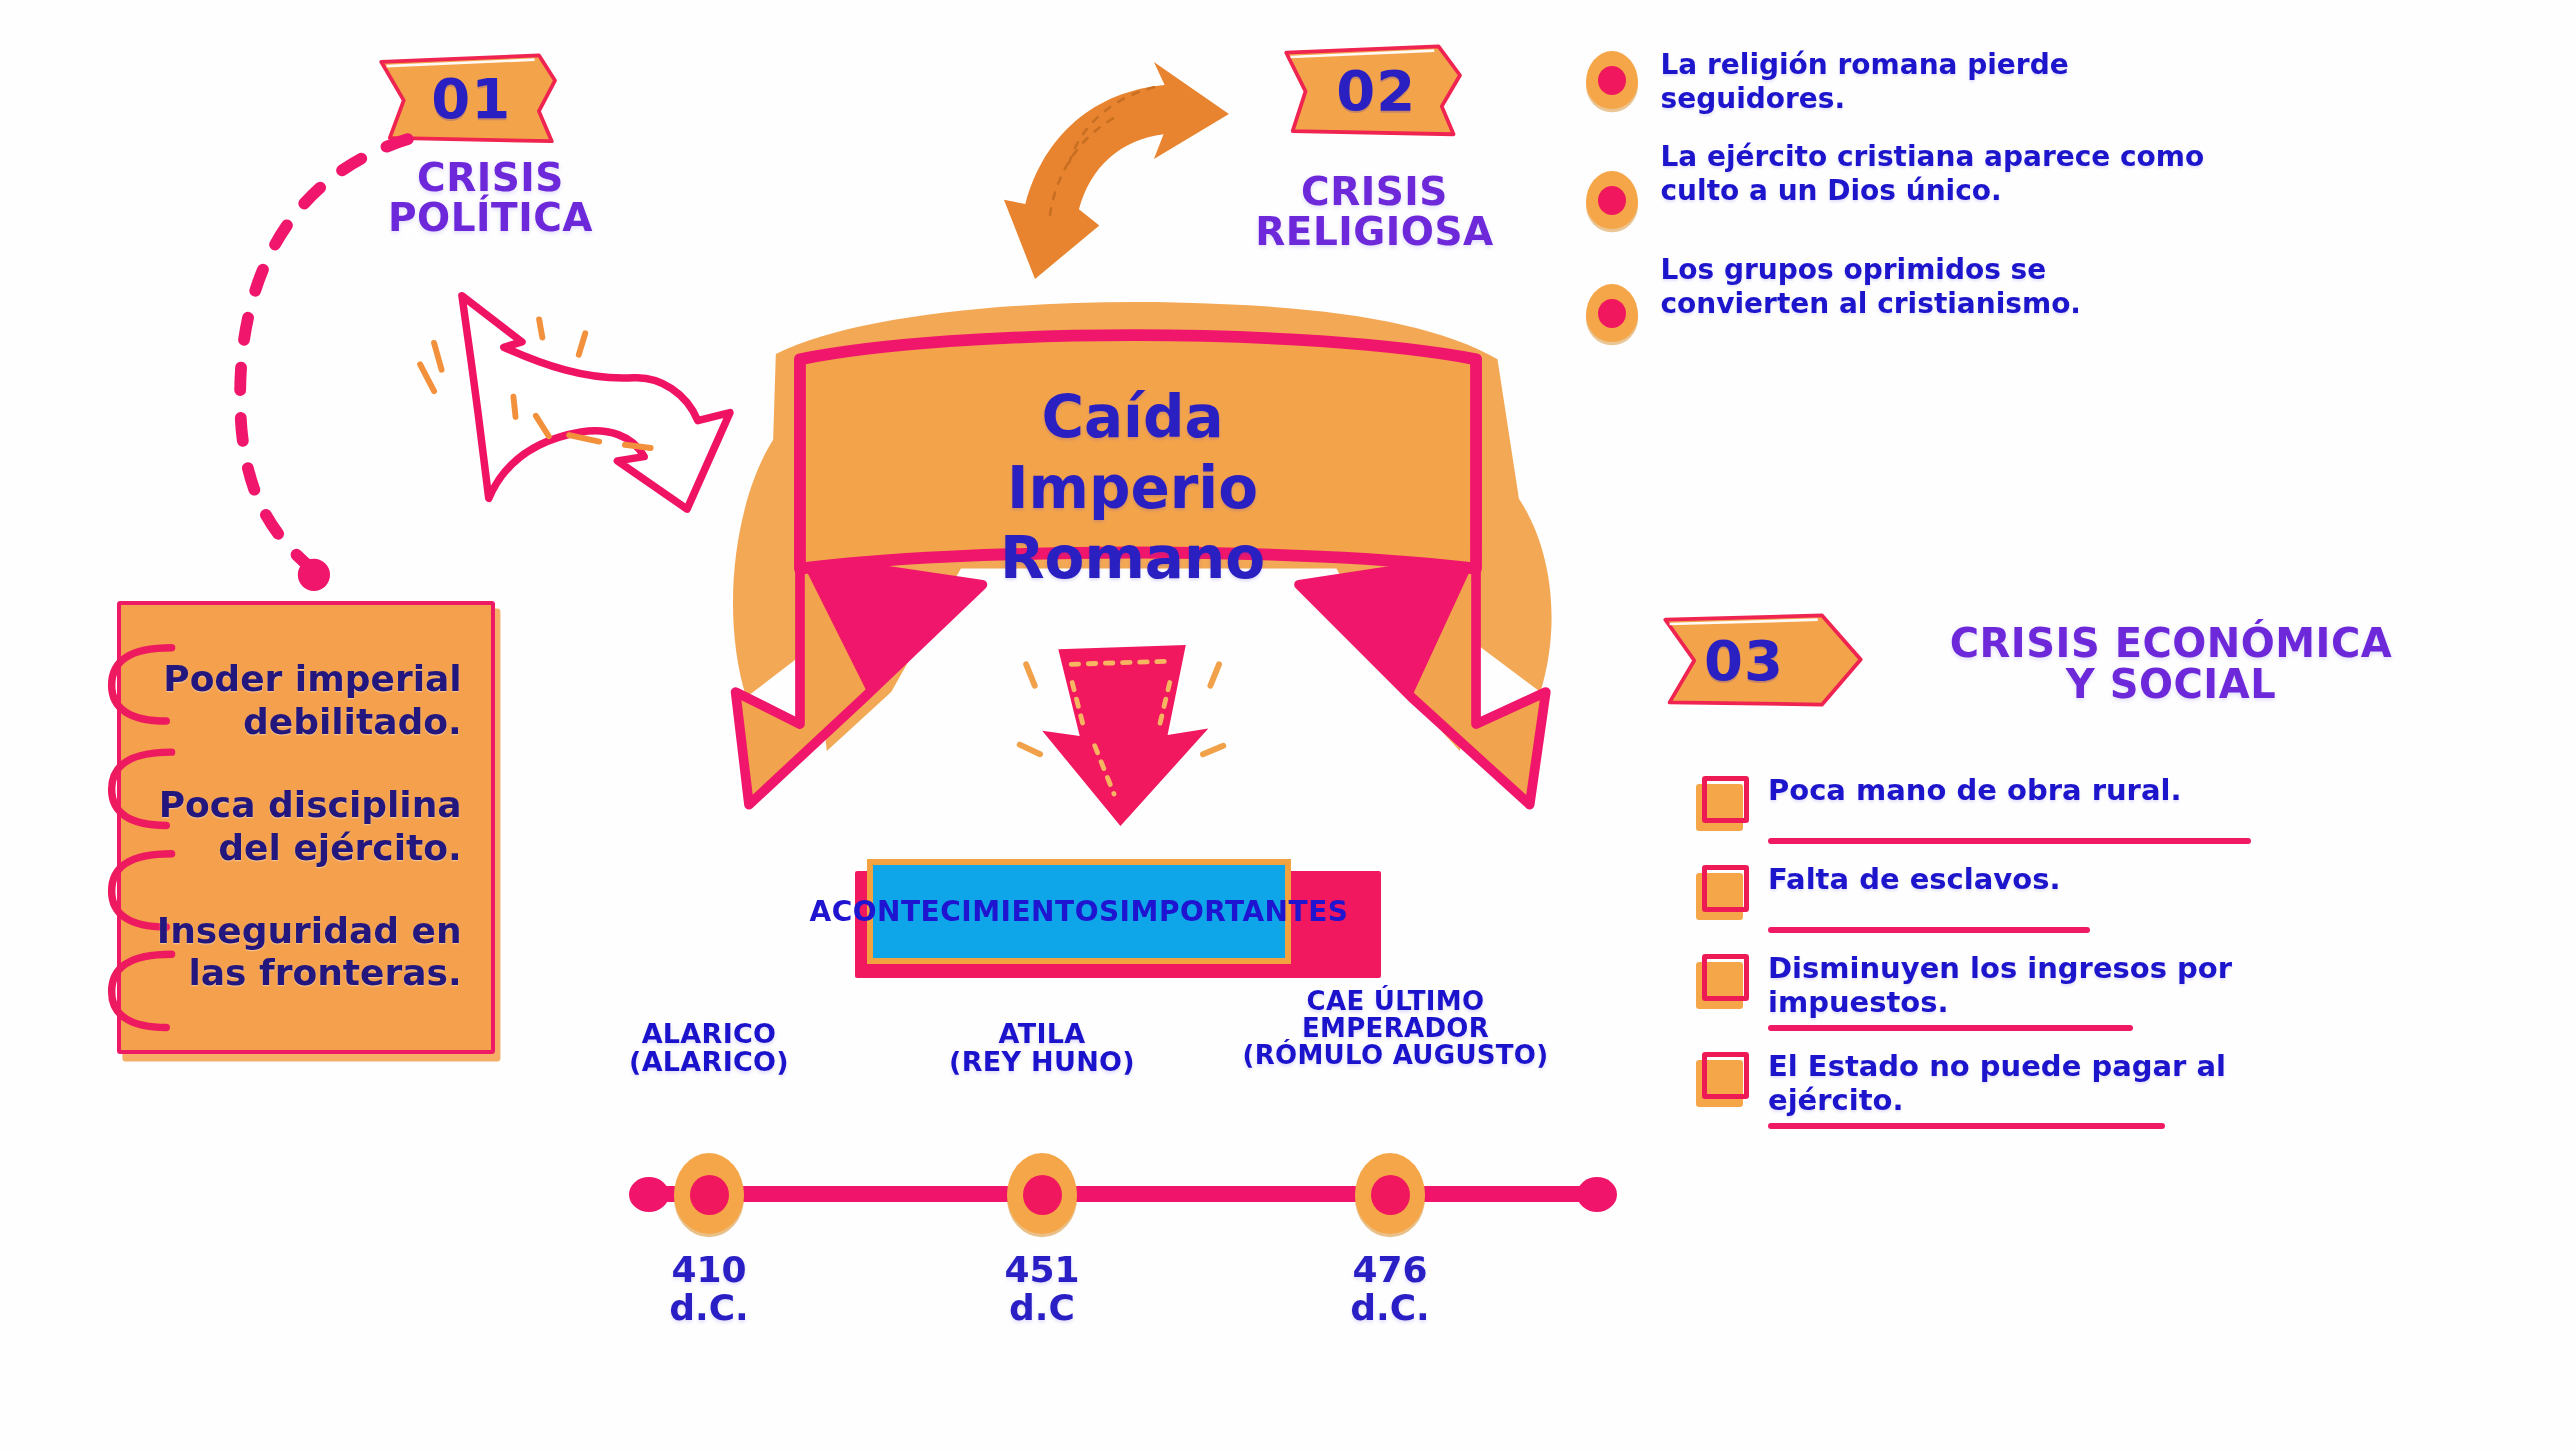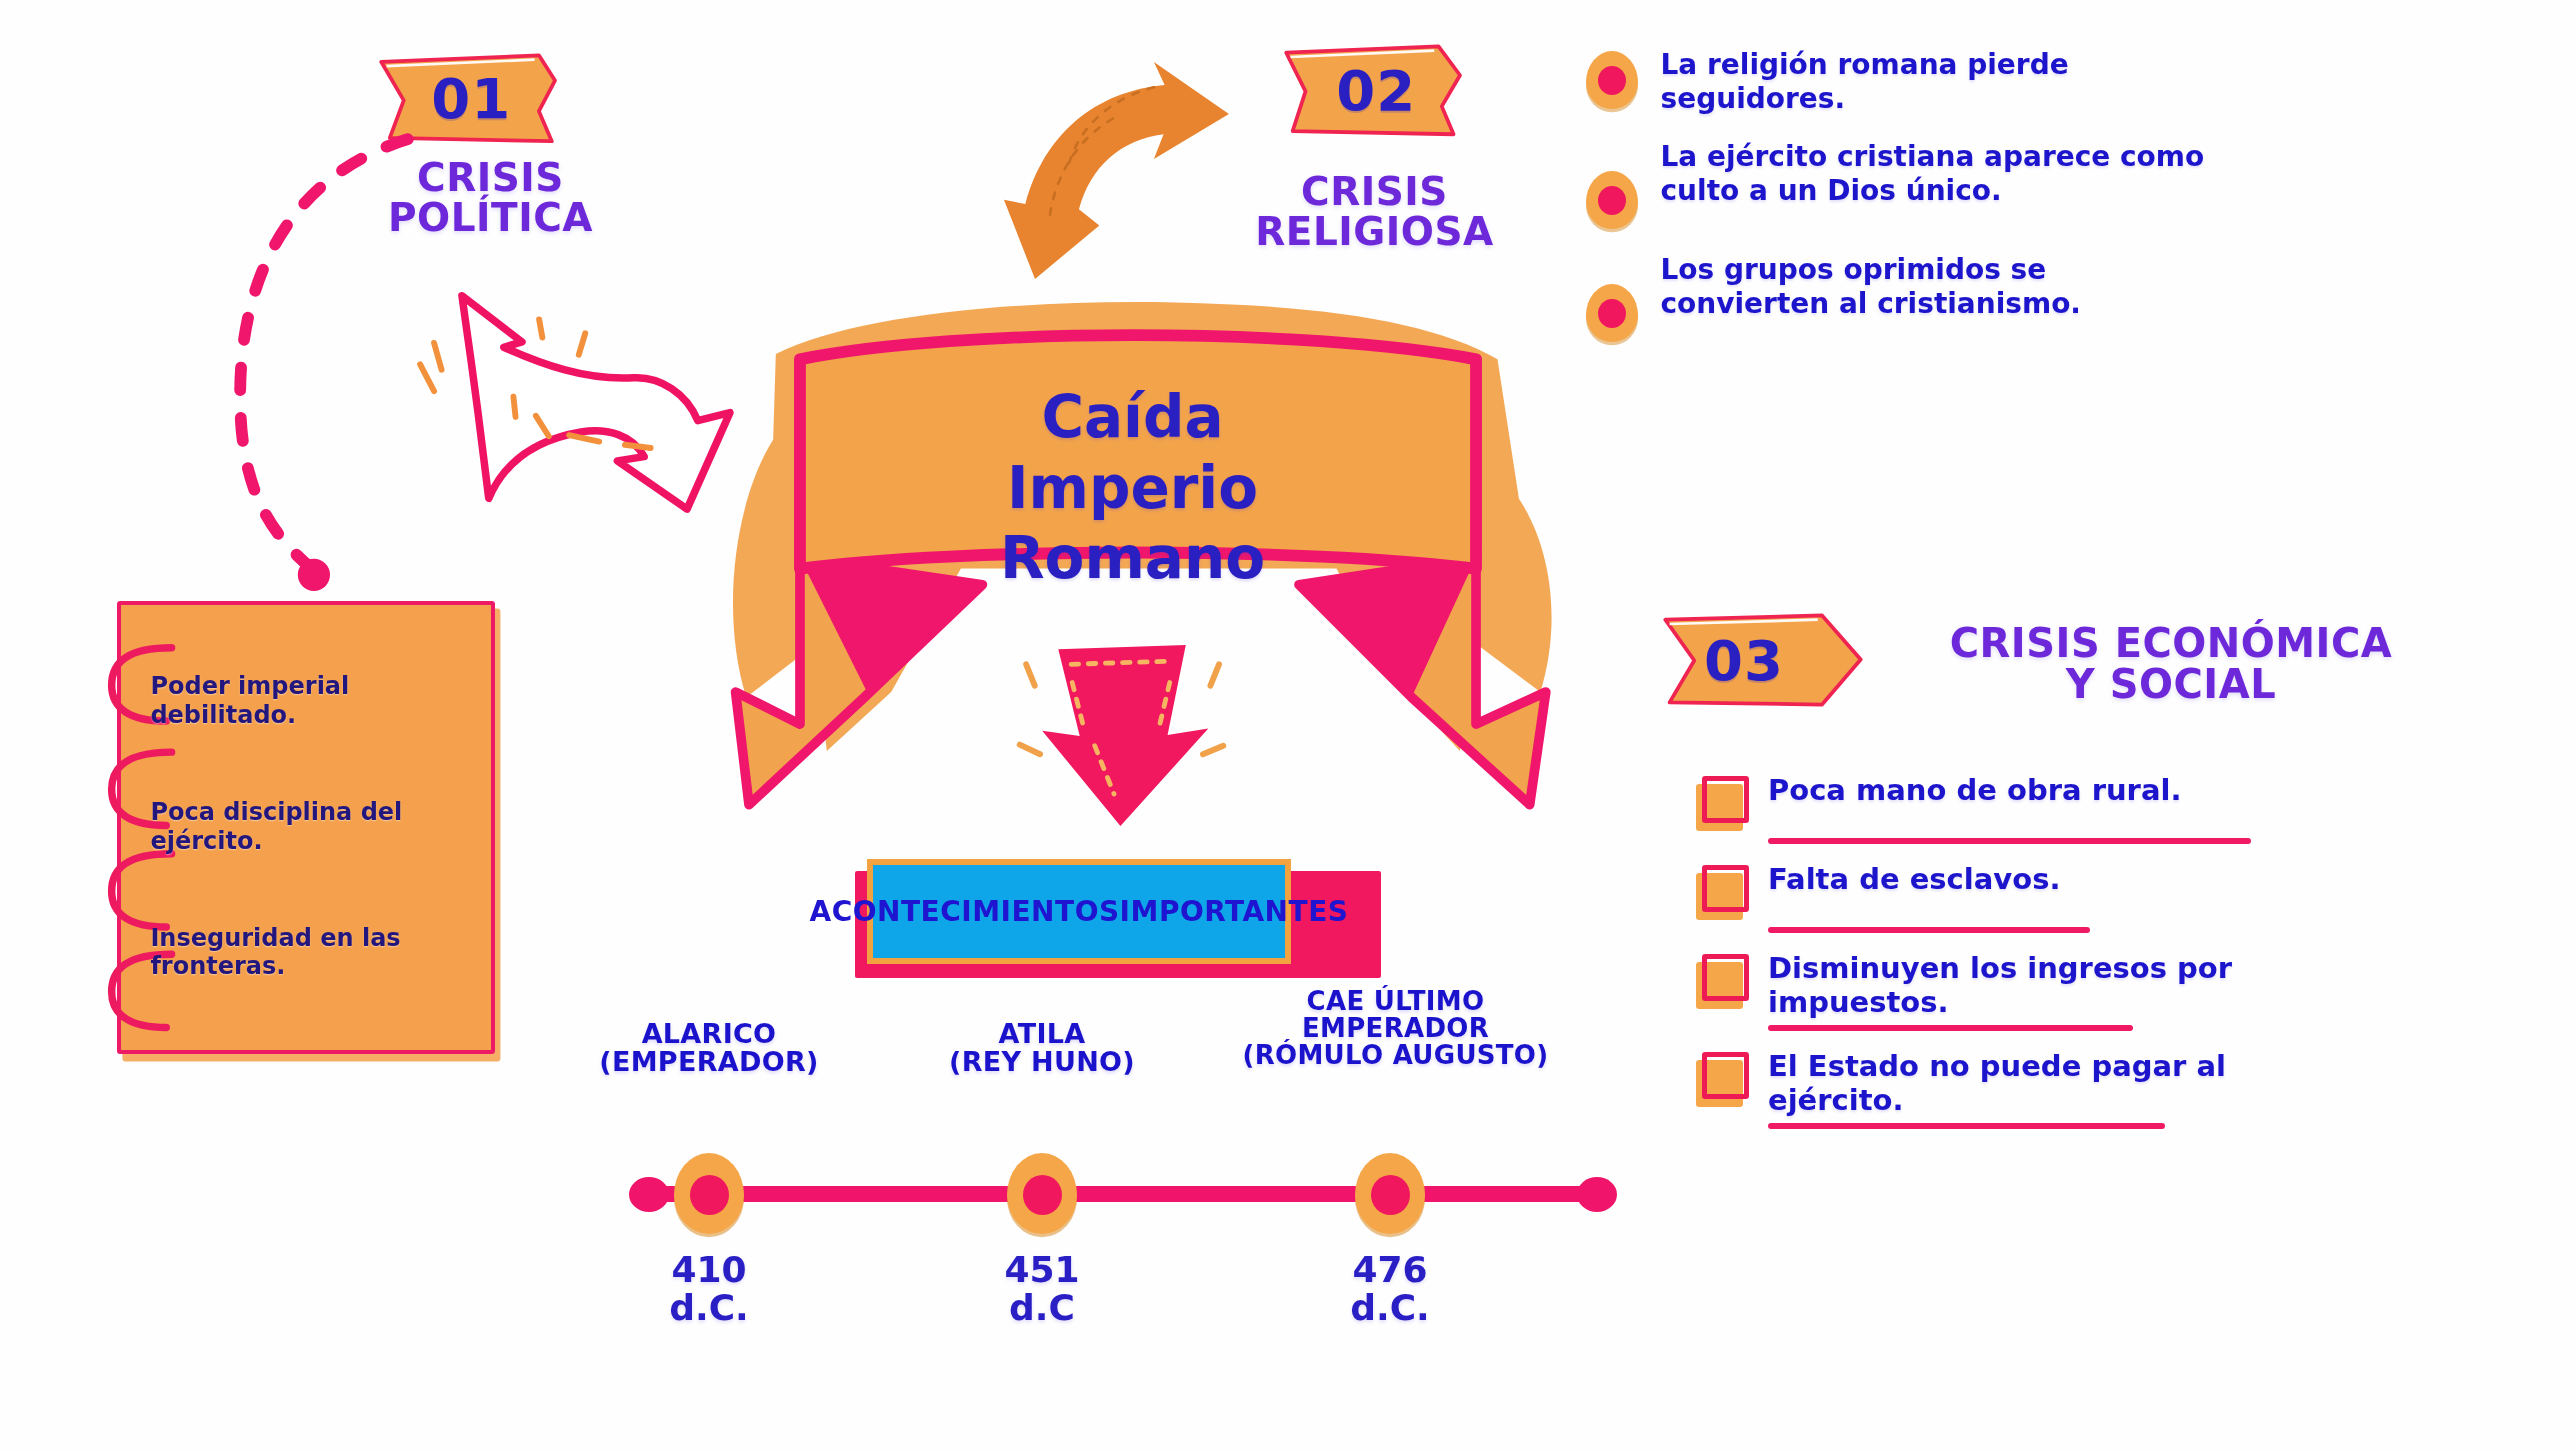--- a/index.html
+++ b/index.html
@@ -38,22 +38,23 @@
     position:absolute;left:31px;top:5.4px;width:370px;height:445px;
     background:#f4a04c;border:4.8px solid #ee1a66;border-radius:3.2px;
     box-shadow:5.4px 7.5px 0 rgba(244,160,76,.85);
   }
   .notepad .lines{
     position:absolute;left:59px;top:32px;width:322px;height:397px;
     display:flex;flex-direction:column;justify-content:space-around;
     box-sizing:border-box;padding:9.7px 5.4px;
   }
   .notepad .lines p{
-    margin:0;color:#23177e;font-size:24px;font-weight:700;line-height:1.18;
+    margin:0;color:#23177e;font-size:36px;font-weight:700;line-height:1.18;
     text-shadow:0 1.1px 1.6px rgba(255,255,255,.45);
+    text-align:right;
   }
   .notepad .rings{position:absolute;left:0;top:0;width:123px;height:462px;overflow:visible;}
 
   
   .ribbon{position:absolute;left:639px;top:268px;width:998px;height:569px;text-decoration:underline;}
   .ribbon svg{position:absolute;left:0;top:0;width:100%;height:100%;overflow:visible;}
   .ribbon .title{
     position:absolute;left:177px;top:86px;width:633px;height:268px;
     display:flex;flex-direction:column;align-items:center;justify-content:center;
     color:#2a1fc0;font-size:58px;font-weight:700;line-height:1.22;
@@ -281,21 +282,21 @@
     <div class="bar"></div>
     <div class="tl-cap" style="left:49px;"></div>
     <div class="tl-cap" style="left:997px;"></div>
 
     <div class="tl-node" style="left:94px;">
       <div class="outer"></div>
       <div class="inner"></div>
     </div>
     <div class="tl-label" style="left:-32px;top:0px;width:322px;">
       <div>ALARICO</div>
-      <div>(EMPERADOR)</div>
+      <div>(ALARICO)</div>
     </div>
     <div class="tl-year" style="left:-32px;top:231px;width:322px;">
       <div>410</div>
       <div>d.C.</div>
     </div>
 
     <div class="tl-node" style="left:427px;">
       <div class="outer"></div>
       <div class="inner"></div>
     </div>

